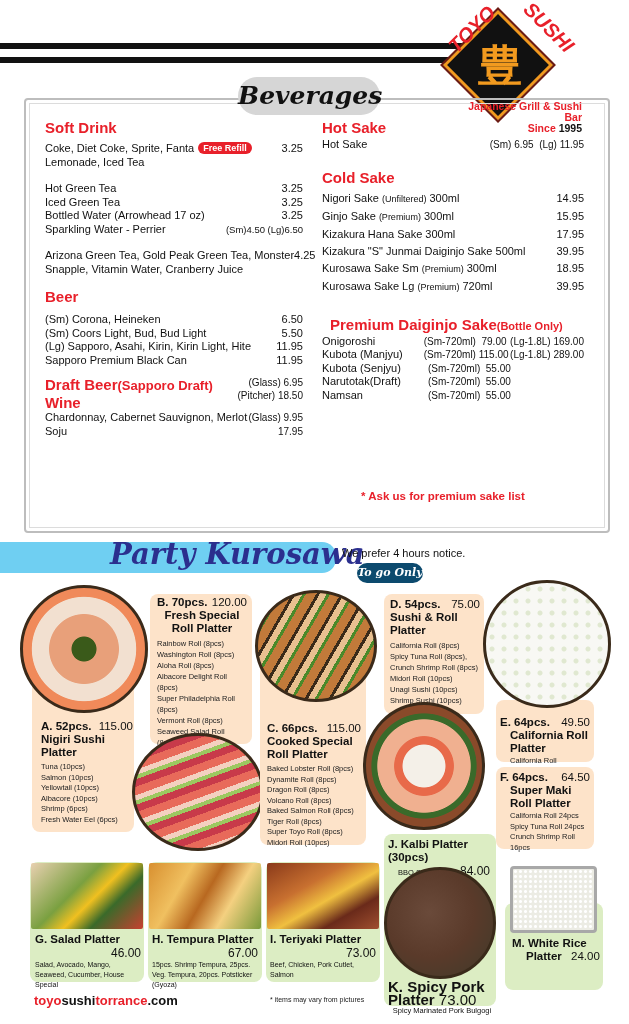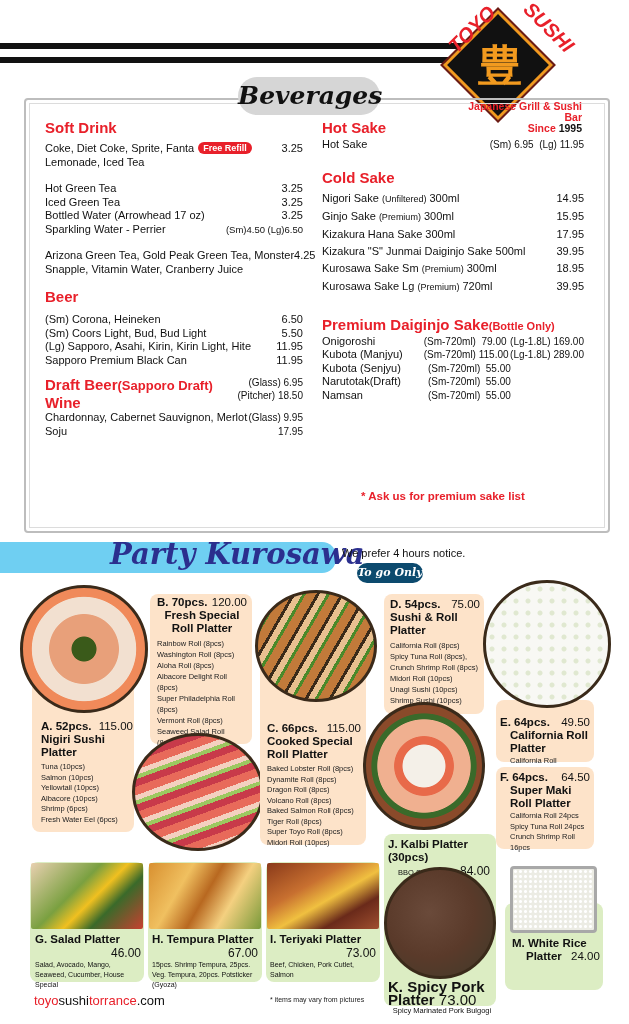--- a/index.html
+++ b/index.html
@@ -30,21 +30,21 @@
 .togo{position:absolute;left:357px;top:563px;width:66px;height:20px;border-radius:10px;background:#0c4a6e;color:#fff;text-align:center;font-family:"DejaVu Serif",serif;font-style:italic;font-weight:bold;font-size:11px;line-height:20px}
 .card{position:absolute;border-radius:8px}
 .peach{background:#fde3c9}
 .green{background:#dcedc3}
 .pl-head{font-weight:bold;font-size:11.5px;line-height:13px;color:#111}
 .pl-head .num{display:flex;justify-content:space-between}
 .pl-head .num .pr{font-weight:normal}
 .pl-items{font-size:7.5px;line-height:10.5px;color:#222;margin-top:3px}
 .plate{position:absolute;border-radius:50%;background:#1a1a1a;border:3px solid #3a2a1a;overflow:hidden}
 .photo{position:absolute;overflow:hidden;border-radius:2px}
-.site{position:absolute;left:34px;top:993px;font-weight:normal;font-size:13px}
+.site{position:absolute;left:34px;top:993px;font-weight:bold;font-size:13px}
 .site .r{color:#e8202a}
 .vary{position:absolute;left:270px;top:996px;font-size:7px;color:#222}
 </style>
 </head>
 <body>
 
 <div class="stripe" style="top:43px;width:478px"></div>
 <div class="stripe" style="top:57px;width:495px"></div>
 
 <div class="logo"></div>
@@ -155,21 +155,21 @@
     </div>
   <div class="row" style="line-height:17px">
       <span><span>Kurosawa Sake Sm</span> <span class="small">(Premium)</span> <span>300ml</span></span>
       <span class="p">18.95</span>
     </div>
   <div class="row" style="line-height:17px">
       <span><span>Kurosawa Sake Lg</span> <span class="small">(Premium)</span> <span>720ml</span></span>
       <span class="p">39.95</span>
     </div>
 
-  <div class="h-red" style="margin:20px 0 2px;white-space:nowrap"><span>Premium Daiginjo Sake</span><span style="font-size:11px">(Bottle Only)</span></div>
+  <div class="h-red" style="margin:20px 8px 2px;white-space:nowrap"><span>Premium Daiginjo Sake</span><span style="font-size:11px">(Bottle Only)</span></div>
   <div class="pd-row">
       <span class="n">Onigoroshi</span>
       <span class="s" style="font-size:10px;white-space:pre">(Sm-720ml)  79.00</span>
       <span style="font-size:10px">(Lg-1.8L) 169.00</span>
     </div>
   <div class="pd-row">
       <span class="n">Kubota (Manjyu)</span>
       <span class="s" style="font-size:10px;white-space:pre">(Sm-720ml) 115.00</span>
       <span style="font-size:10px">(Lg-1.8L) 289.00</span>
     </div>

